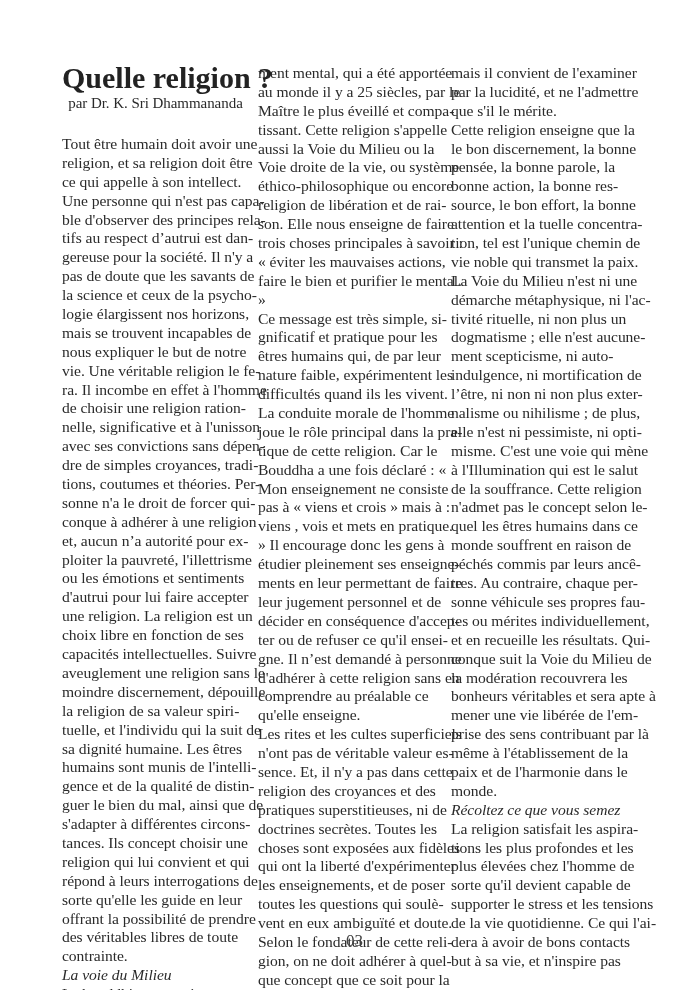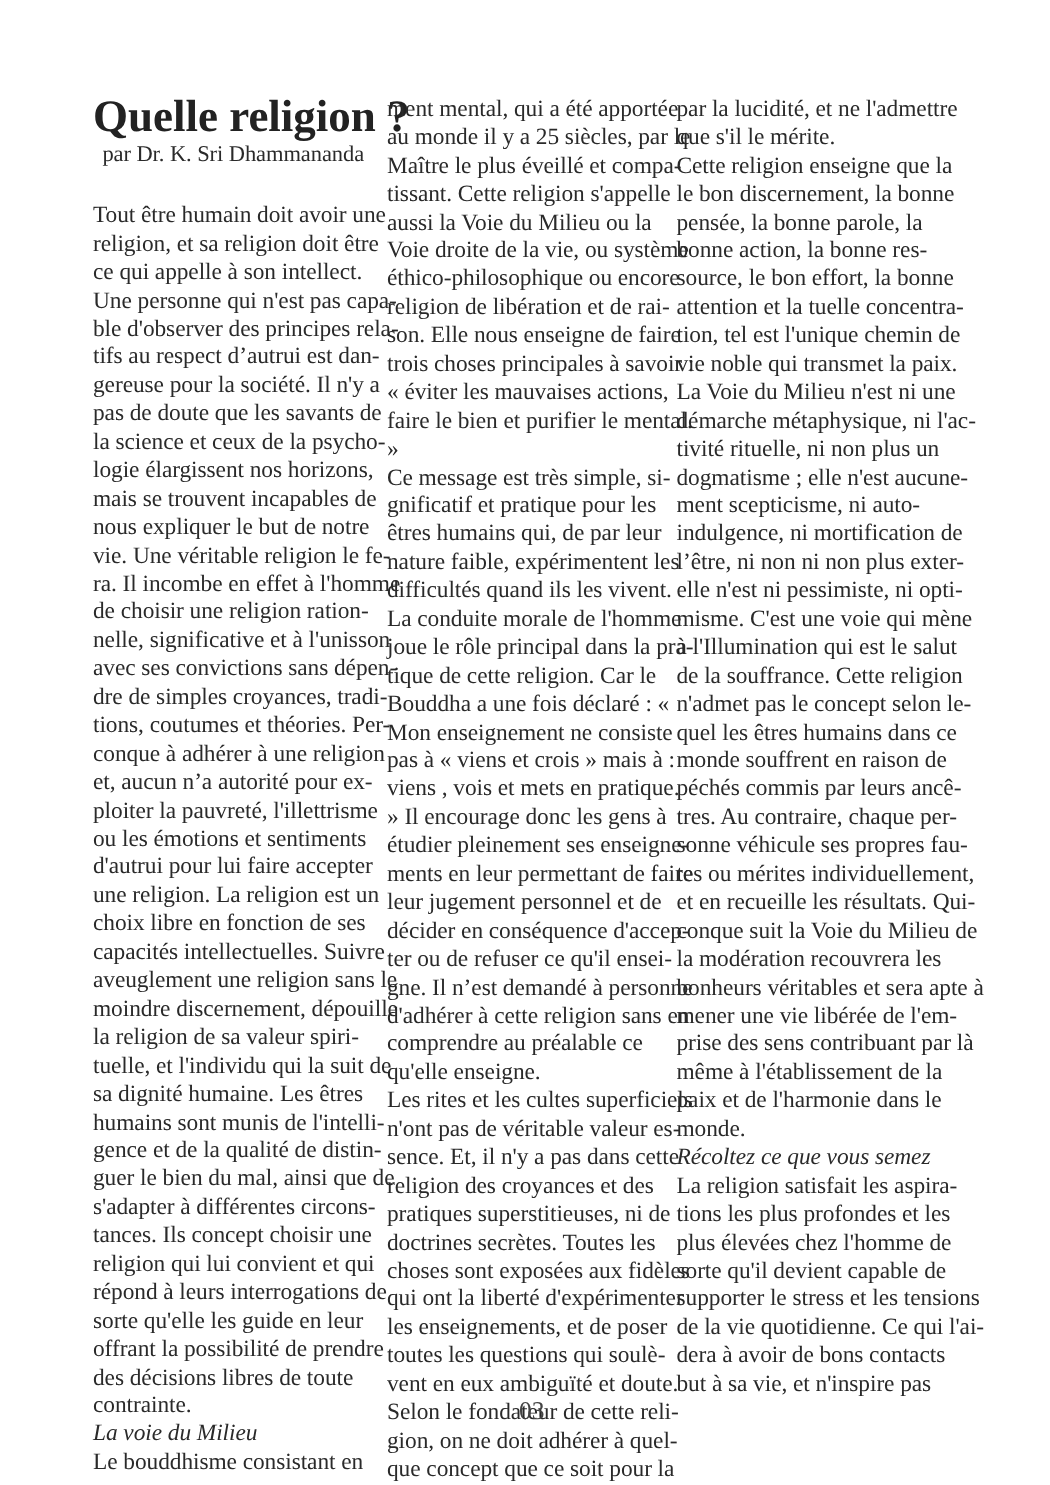--- a/index.html
+++ b/index.html
@@ -90,20 +90,21 @@
         <div class="line">logie élargissent nos horizons,</div>
         <div class="line">mais se trouvent incapables de</div>
         <div class="line">nous expliquer le but de notre</div>
         <div class="line">vie. Une véritable religion le fe-</div>
         <div class="line">ra. Il incombe en effet à l'homme</div>
         <div class="line">de choisir une religion ration-</div>
         <div class="line">nelle, significative et à l'unisson</div>
         <div class="line">avec ses convictions sans dépen-</div>
         <div class="line">dre de simples croyances, tradi-</div>
         <div class="line">tions, coutumes et théories. Per-</div>
+        <div class="line">sonne n'a le droit de forcer qui-</div>
         <div class="line">conque à adhérer à une religion</div>
         <div class="line">et, aucun n’a autorité pour ex-</div>
         <div class="line">ploiter la pauvreté, l'illettrisme</div>
         <div class="line">ou les émotions et sentiments</div>
         <div class="line">d'autrui pour lui faire accepter</div>
         <div class="line">une religion. La religion est un</div>
         <div class="line">choix libre en fonction de ses</div>
         <div class="line">capacités intellectuelles. Suivre</div>
         <div class="line">aveuglement une religion sans le</div>
         <div class="line">moindre discernement, dépouille</div>
@@ -112,21 +113,21 @@
         <div class="line">sa dignité humaine. Les êtres</div>
         <div class="line">humains sont munis de l'intelli-</div>
         <div class="line">gence et de la qualité de distin-</div>
         <div class="line">guer le bien du mal, ainsi que de</div>
         <div class="line">s'adapter à différentes circons-</div>
         <div class="line">tances. Ils concept choisir une</div>
         <div class="line">religion qui lui convient et qui</div>
         <div class="line">répond à leurs interrogations de</div>
         <div class="line">sorte qu'elle les guide en leur</div>
         <div class="line">offrant la possibilité de prendre</div>
-        <div class="line">des décisions libres de toute</div>
+        <div class="line">des véritables libres de toute</div>
         <div class="line">contrainte.</div>
       </div>
     <div class="line heading">La voie du Milieu</div>
     <div class="lines">
         <div class="line">Le bouddhisme consistant en</div>
       </div>
   </div>
 
   <div class="col col2">
     <div class="lines">
@@ -178,37 +179,39 @@
         <div class="line">vent en eux ambiguïté et doute.</div>
         <div class="line">Selon le fondateur de cette reli-</div>
         <div class="line">gion, on ne doit adhérer à quel-</div>
         <div class="line">que concept que ce soit pour la</div>
         <div class="line">simple raison qu'il émane d'un</div>
       </div>
   </div>
 
   <div class="col col3">
     <div class="lines">
+        <div class="line">mais il convient de l'examiner</div>
         <div class="line">par la lucidité, et ne l'admettre</div>
         <div class="line">que s'il le mérite.</div>
         <div class="line">Cette religion enseigne que la</div>
         <div class="line">le bon discernement, la bonne</div>
         <div class="line">pensée, la bonne parole, la</div>
         <div class="line">bonne action, la bonne res-</div>
         <div class="line">source, le bon effort, la bonne</div>
         <div class="line">attention et la tuelle concentra-</div>
         <div class="line">tion, tel est l'unique chemin de</div>
         <div class="line">vie noble qui transmet la paix.</div>
         <div class="line">La Voie du Milieu n'est ni une</div>
         <div class="line">démarche métaphysique, ni l'ac-</div>
         <div class="line">tivité rituelle, ni non plus un</div>
         <div class="line">dogmatisme ; elle n'est aucune-</div>
         <div class="line">ment scepticisme, ni auto-</div>
         <div class="line">indulgence, ni mortification de</div>
         <div class="line">l’être, ni non ni non plus exter-</div>
+        <div class="line">nalisme ou nihilisme ; de plus,</div>
         <div class="line">elle n'est ni pessimiste, ni opti-</div>
         <div class="line">misme. C'est une voie qui mène</div>
         <div class="line">à l'Illumination qui est le salut</div>
         <div class="line">de la souffrance. Cette religion</div>
         <div class="line">n'admet pas le concept selon le-</div>
         <div class="line">quel les êtres humains dans ce</div>
         <div class="line">monde souffrent en raison de</div>
         <div class="line">péchés commis par leurs ancê-</div>
         <div class="line">tres. Au contraire, chaque per-</div>
         <div class="line">sonne véhicule ses propres fau-</div>

